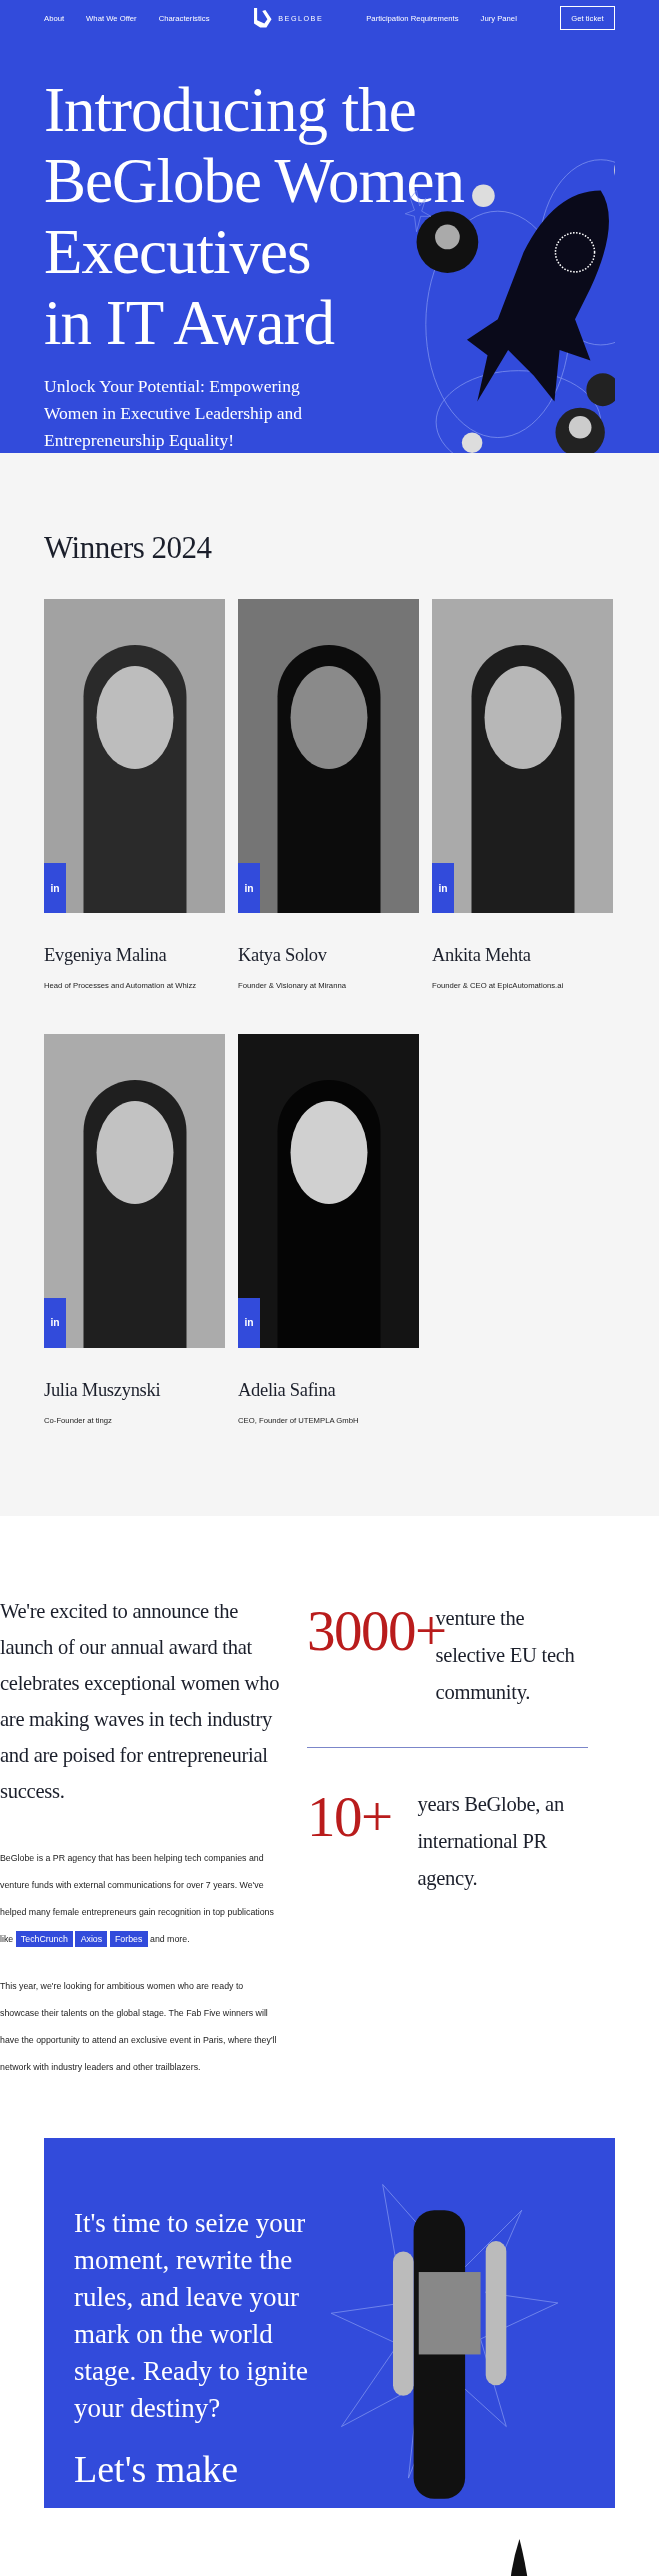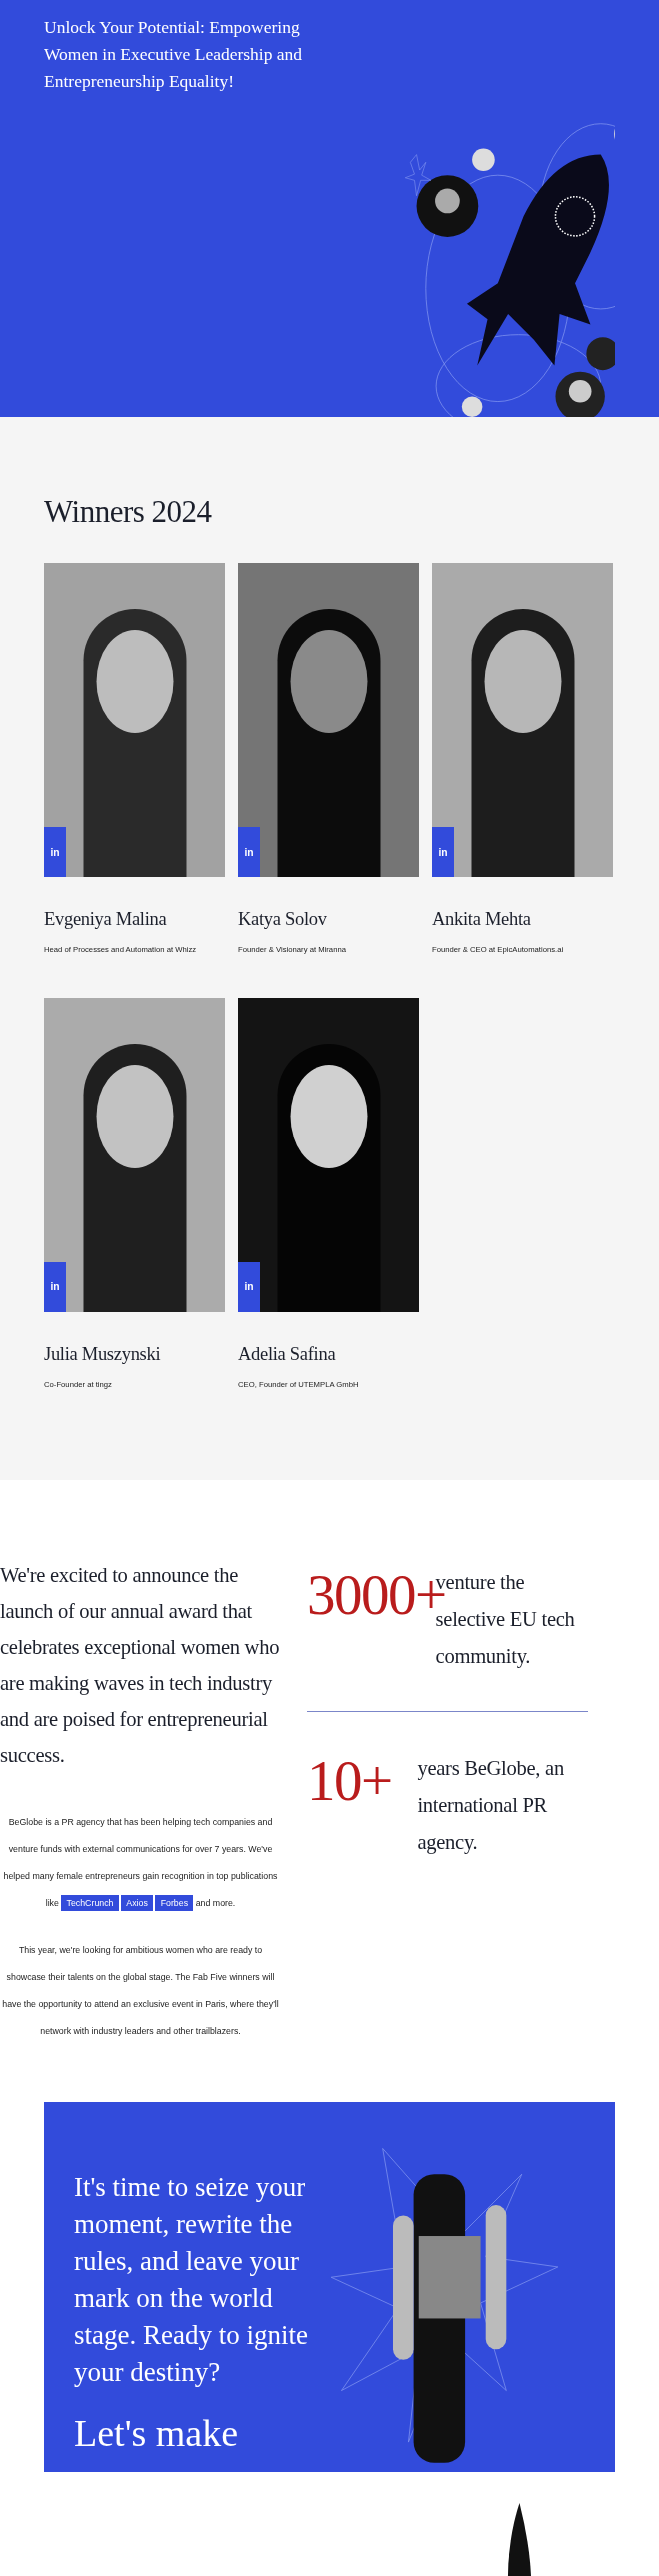--- a/index.html
+++ b/index.html
@@ -33,21 +33,21 @@
   .card .photo .head { position: absolute; left: 50%; top: 67px; transform: translateX(-50%); width: 77px; height: 103px; border-radius: 50%; }
   .card .in { position: absolute; left: 0; bottom: 0; width: 22px; height: 50px; background: #324bdb; color: #fff; font-weight: 700; font-size: 10.3px; display: flex; align-items: center; justify-content: center; }
   .card .name { font-size: 18.5px; margin-top: 32px; letter-spacing: -0.3px; }
   .card .role { font-size: 7.7px; line-height: 13.4px; margin-top: 13.4px; color: #222; }
   .halftone { background-image: radial-gradient(rgba(0,0,0,.35) 0.5px, transparent 0.6px); background-size: 1.5px 1.5px; }
 
   
   .intro { padding: 77px 0 41px; display: flex; gap: 26px; }
   .intro .left { width: 281px; }
   .intro .lead { font-size: 20.6px; line-height: 36px; letter-spacing: -0.3px; }
-  .intro p.body { font-size: 8.8px; line-height: 27px; margin-top: 36px; color: #222; text-align: center; }
+  .intro p.body { font-size: 8.8px; line-height: 27px; margin-top: 36px; color: #222; }
   .pill { background: #324bdb; color: #fff; padding: 3.1px 5.2px; }
   .stats { width: 281px; }
   .stat { display: flex; align-items: flex-start; gap: 20.6px; padding: 7.2px 0 36px; }
   .stat .num { font-size: 57px; color: #b91c1c; line-height: 62px; letter-spacing: -1.5px; width: 108px; }
   .stat .txt { font-size: 20.6px; line-height: 37px; letter-spacing: -0.3px; }
   .stats hr { border: 0; border-top: 1px solid #7b86c9; margin: 0 0 31px; }
 
   
   .banner { margin: 15.5px 44px 0; height: 370px; position: relative; overflow: hidden; padding: 67px 0 0 30px; }
   .banner .q { font-size: 27px; line-height: 37px; width: 258px; }
@@ -55,22 +55,46 @@
 
   
   .offer { padding: 77px 44px 41px; position: relative; }
   .trophy { position: absolute; right: 62px; top: 93px; width: 155px; height: 567px; }
 </style>
 </head>
 <body>
 
 <section class="blue">
   <div class="wrap">
+    <nav class="nav">
+      <div class="links">
+        <span>About</span>
+        <span>What We Offer</span>
+        <span>Characteristics</span>
+      </div>
+      <div class="logo">
+        <svg width="20.6" height="19.6" viewBox="0 0 40 38">
+            <path d="M2 0 L8 0 L8 24 L22 30 L28 22 L18 6 L24 4 L36 22 L26 38 L14 38 L2 30 Z" fill="#fff"></path>
+          </svg>
+        <span class="word">BEGLOBE</span>
+      </div>
+      <div class="links">
+        <span>Participation Requirements</span>
+        <span>Jury Panel</span>
+      </div>
+      <div class="cta">Get ticket</div>
+    </nav>
 
     <div class="hero">
+      <h1 class="serif">
+        <span>Introducing the</span><br>
+        <span>BeGlobe Women</span><br>
+        <span>Executives</span><br>
+        <span>in IT Award</span>
+      </h1>
       <p class="sub serif">Unlock Your Potential: Empowering Women in Executive Leadership and Entrepreneurship Equality!</p>
 
       <svg class="hero-art" viewBox="0 0 520 620">
         <ellipse cx="380" cy="230" rx="120" ry="180" fill="none" stroke="#8093f0" stroke-width="1.5"></ellipse>
         <ellipse cx="180" cy="370" rx="140" ry="220" fill="none" stroke="#8093f0" stroke-width="1.5"></ellipse>
         <ellipse cx="220" cy="560" rx="160" ry="100" fill="none" stroke="#8093f0" stroke-width="1.5"></ellipse>
         <path d="M250 470 L200 420 L140 520 L160 430 L120 400 L180 360 L230 230 Q290 110 380 110 Q420 170 360 300 L330 360 L360 440 L300 420 L290 520 Z" fill="#0a0a1a"></path>
         <circle cx="330" cy="230" r="38" fill="none" stroke="#fff" stroke-width="3" stroke-dasharray="3 3"></circle>
         <circle cx="82" cy="210" r="60" fill="#111"></circle>
           <circle cx="82" cy="200" r="24" fill="#aaa"></circle>

